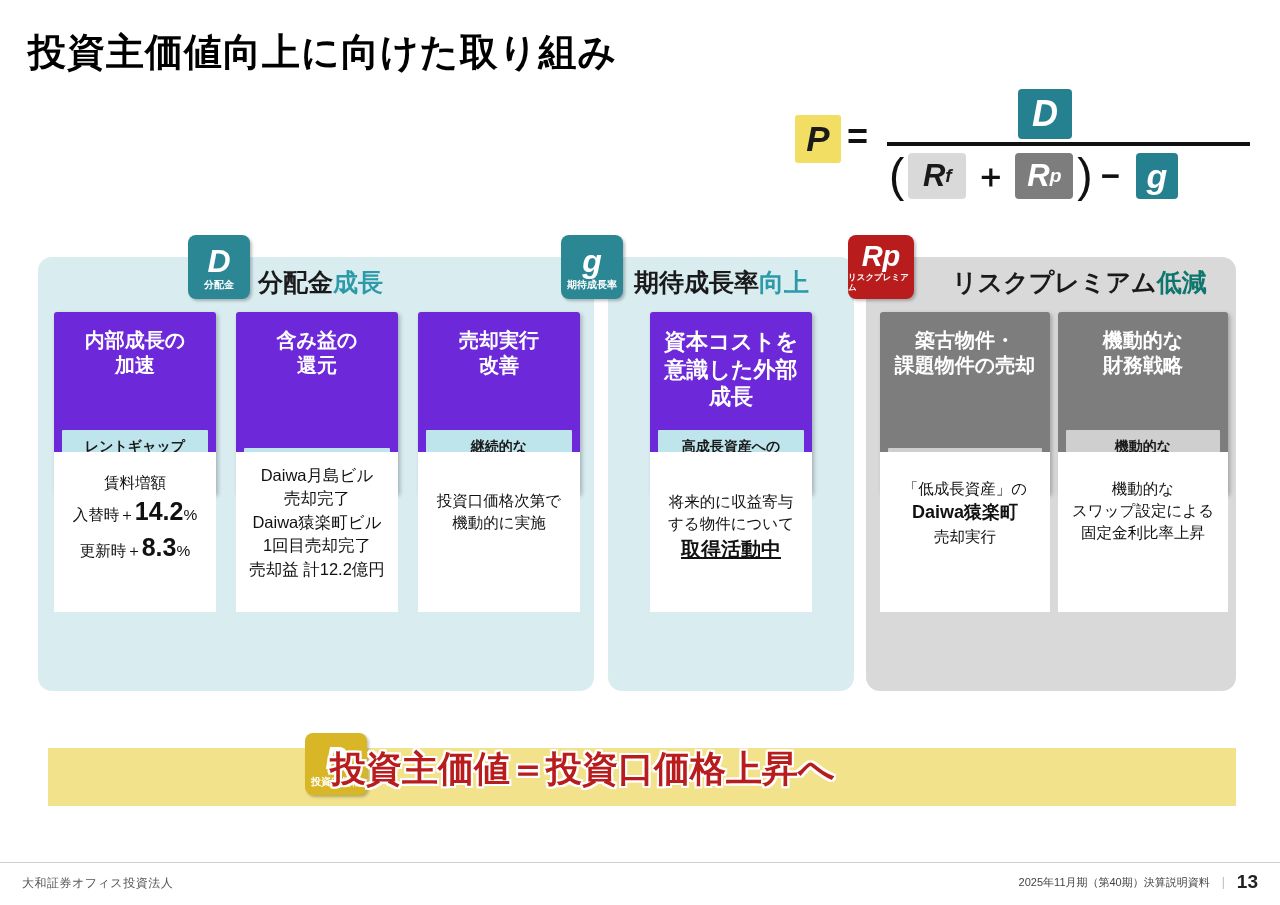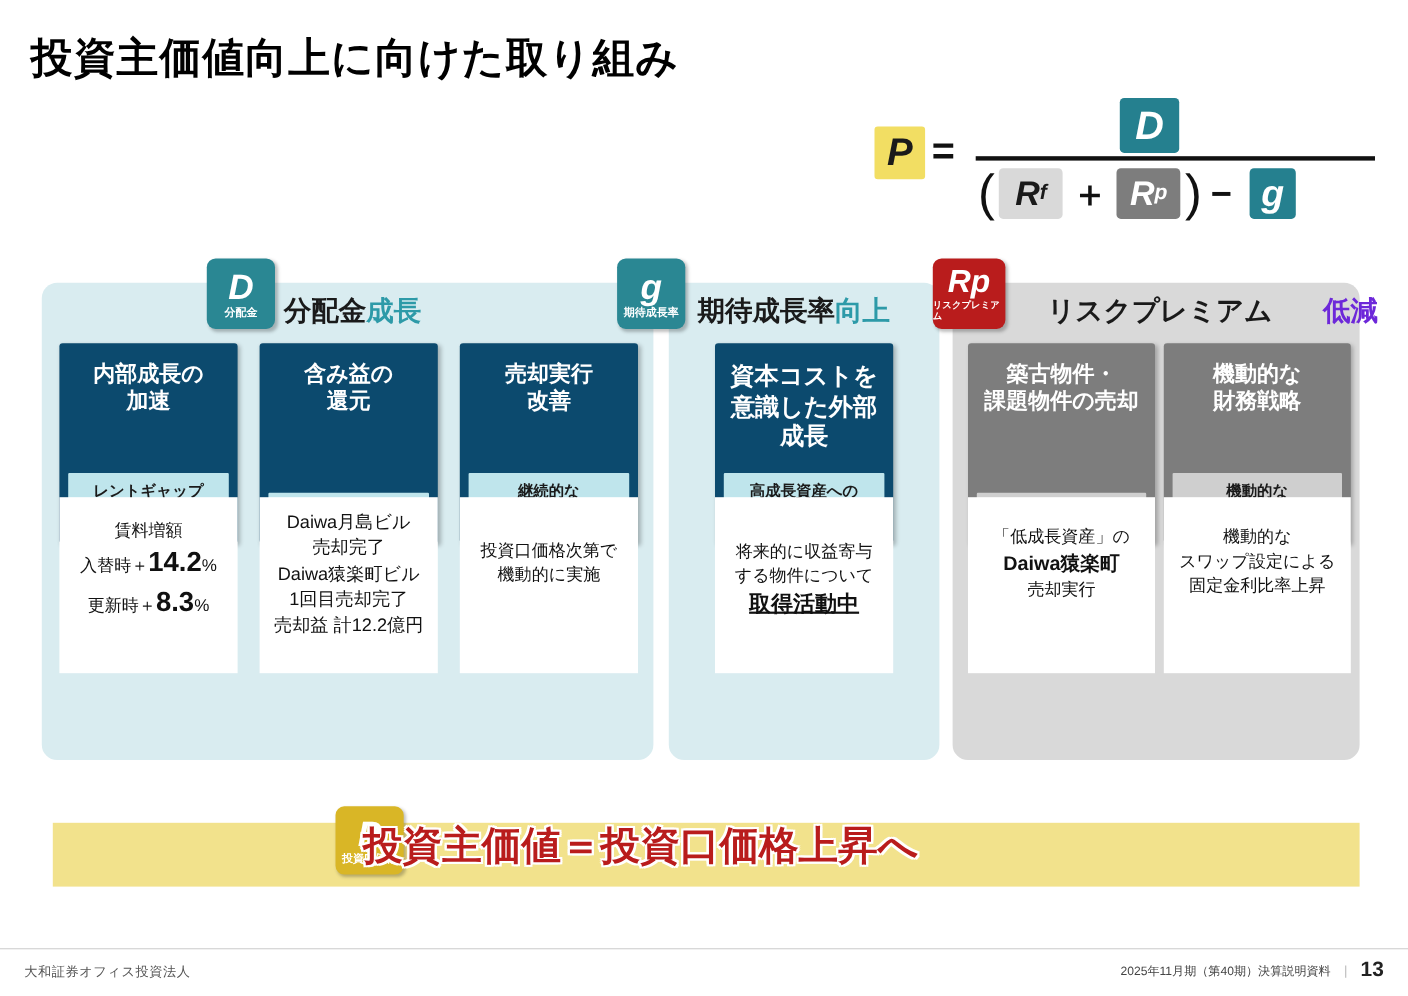--- a/index.html
+++ b/index.html
@@ -68,21 +68,21 @@
   .panel-gray { background: #d9d9d9; }
   #panel-d  { left: 38px;  top: 257px; width: 556px; height: 434px; }
   #panel-g  { left: 608px; top: 257px; width: 246px; height: 434px; }
   #panel-rp { left: 866px; top: 257px; width: 370px; height: 434px; }
 
   .panel-head {
     position: absolute; top: 266px; font-size: 25px; font-weight: 700;
     color: #1a1a1a; white-space: nowrap;
   }
   .accent-teal { color: #2d9aa8; }
-  .accent-gray { color: #6d28d9; margin-left: 46px; }
+  .accent-gray { color: #0f766e; }
 
   
   .badge {
     position: absolute; border-radius: 8px;
     display: flex; flex-direction: column; align-items: center; justify-content: center;
     color: #ffffff; box-shadow: 2px 2px 3px rgba(0,0,0,0.25);
   }
   .badge .glyph { font-style: italic; font-weight: 700; line-height: 1; }
   .badge .cap { font-size: 10px; font-weight: 700; line-height: 1.1; margin-top: 2px; }
   .badge-teal { background: #2a8793; }
@@ -102,21 +102,21 @@
   .col { position: absolute; width: 162px; }
   .col-wide { width: 170px; }
 
   .cardtop {
     position: relative; border-radius: 3px;
     box-shadow: 2px 2px 4px rgba(0,0,0,0.25);
     padding: 16px 8px 12px;
     display: flex; flex-direction: column; align-items: center;
     justify-content: space-between; height: 182px;
   }
-  .cardtop-teal { background: #0c4a6e; }
+  .cardtop-teal { background: #6d28d9; }
   .cardtop-gray { background: #7d7d7d; }
   .cardtop .title {
     color: #ffffff; font-size: 20px; font-weight: 700; line-height: 1.25;
     text-align: center; letter-spacing: 0px;
   }
   .cardtop .chip {
     width: 100%; text-align: center; font-size: 14px; font-weight: 700;
     color: #1a1a1a; line-height: 1.28; padding: 8px 4px; border-radius: 1px;
   }
   .chip-teal { background: #bfe5ec; }

